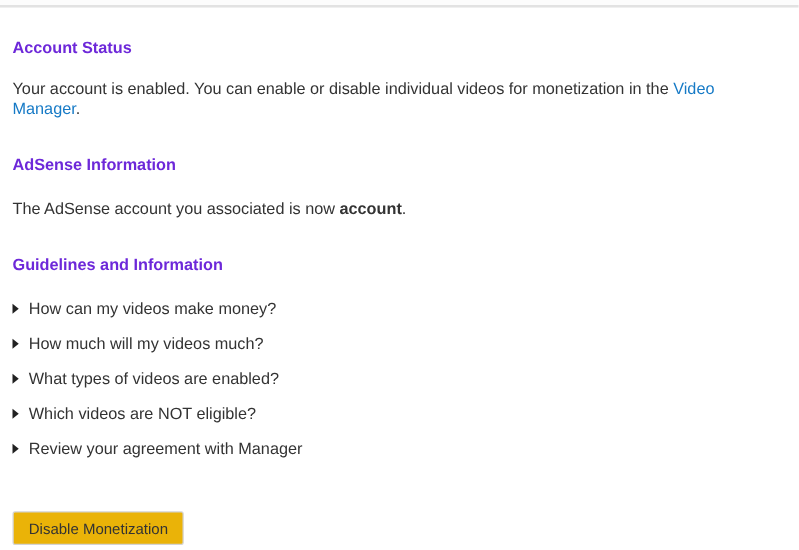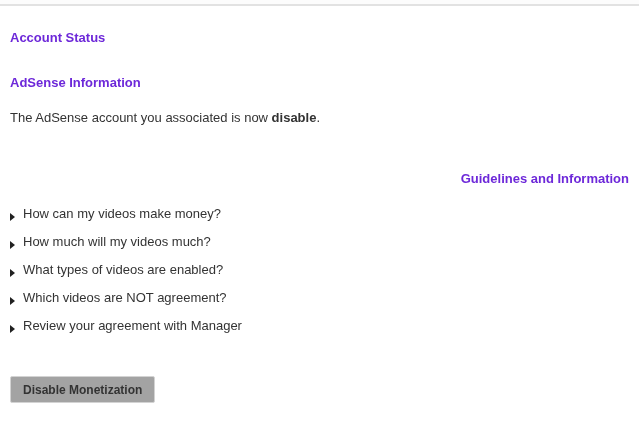--- a/index.html
+++ b/index.html
@@ -32,31 +32,31 @@
   }
   #account-status-title { margin-top: 24px; }
   .section-body {
     margin: 18px 0 0 0;
     font-size: 13px;
     color: #333333;
     line-height: 1.2;
   }
   #adsense-title { margin-top: 30px; }
   #adsense-body { margin-top: 20px; }
-  #guidelines-title { margin-top: 45px; text-align: right; }
+  #guidelines-title { margin-top: 29px; }
   a.inline-link {
     color: #167ac6;
     text-decoration: none;
     cursor: pointer;
   }
   .bold-word { font-weight: bold; }
   .guideline-list { margin-top: 21px; }
   .guideline-item {
     display: flex;
-    align-items: flex-end;
+    align-items: center;
     margin-bottom: 14px;
     height: 14px;
     cursor: pointer;
   }
   .tri-icon {
     display: inline-block;
     width: 0;
     height: 0;
     border-left: 5px solid #212121;
     border-top: 4px solid transparent;
@@ -68,41 +68,42 @@
     font-size: 13px;
     color: #333333;
   }
   .action-btn {
     display: inline-block;
     margin: 29px 0 0 0;
     padding: 6px 12px;
     height: 27px;
     font-family: "Liberation Sans", "DejaVu Sans", sans-serif;
     font-size: 12px;
-    font-weight: 700;
+    font-weight: 400;
     color: #333333;
-    background: #a3a3a3;
+    background: #eab308;
     border: 1px solid #d3d3d3;
     border-radius: 2px;
     cursor: pointer;
   }
 </style>
 </head>
 <body>
 
 <div class="top-strip"></div>
 
 <div class="content">
 
   <h3 class="section-title" id="account-status-title">Account Status</h3>
 
+  <p class="section-body"><span>Your account is enabled. You can enable or disable individual videos for monetization in the </span><a class="inline-link">Video Manager</a><span>.</span></p>
 
   <h3 class="section-title" id="adsense-title">AdSense Information</h3>
 
-  <p class="section-body" id="adsense-body"><span>The AdSense account you associated is now </span><span class="bold-word">disable</span><span>.</span></p>
+  <p class="section-body" id="adsense-body"><span>The AdSense account you associated is now </span><span class="bold-word">account</span><span>.</span></p>
 
   <h3 class="section-title" id="guidelines-title">Guidelines and Information</h3>
 
   <div class="guideline-list">
 
     <div class="guideline-item">
       <span class="tri-icon"></span>
       <span class="guideline-label">How can my videos make money?</span>
     </div>
 
@@ -111,21 +112,21 @@
       <span class="guideline-label">How much will my videos much?</span>
     </div>
 
     <div class="guideline-item">
       <span class="tri-icon"></span>
       <span class="guideline-label">What types of videos are enabled?</span>
     </div>
 
     <div class="guideline-item">
       <span class="tri-icon"></span>
-      <span class="guideline-label">Which videos are NOT agreement?</span>
+      <span class="guideline-label">Which videos are NOT eligible?</span>
     </div>
 
     <div class="guideline-item">
       <span class="tri-icon"></span>
       <span class="guideline-label">Review your agreement with Manager</span>
     </div>
 
   </div>
 
   <button class="action-btn">Disable Monetization</button>

